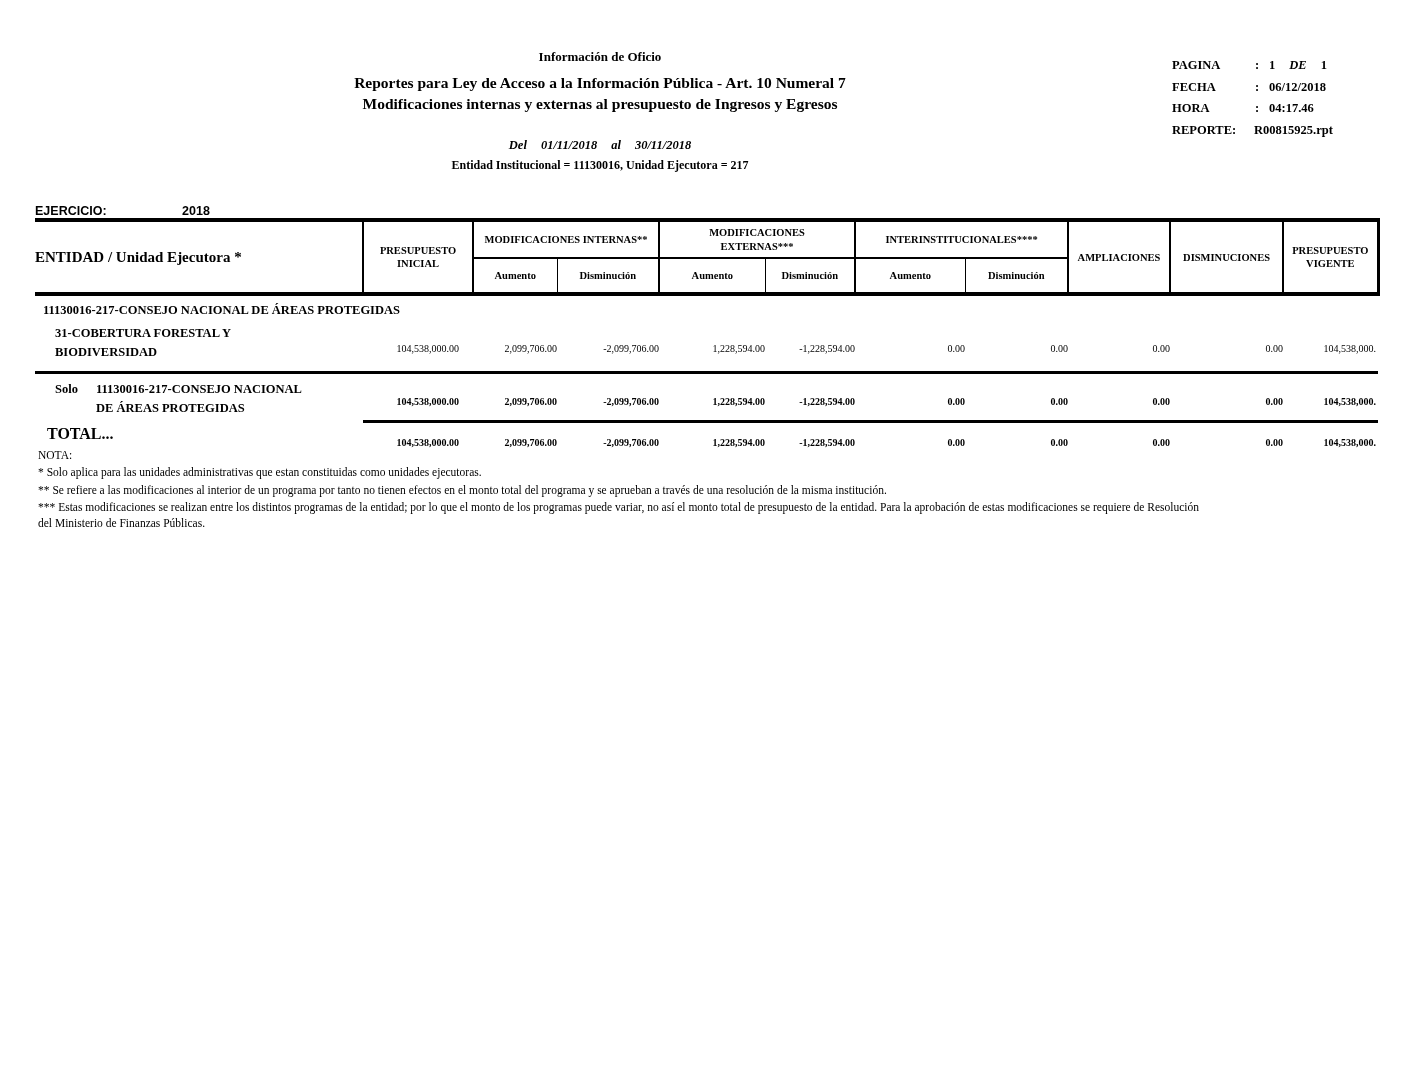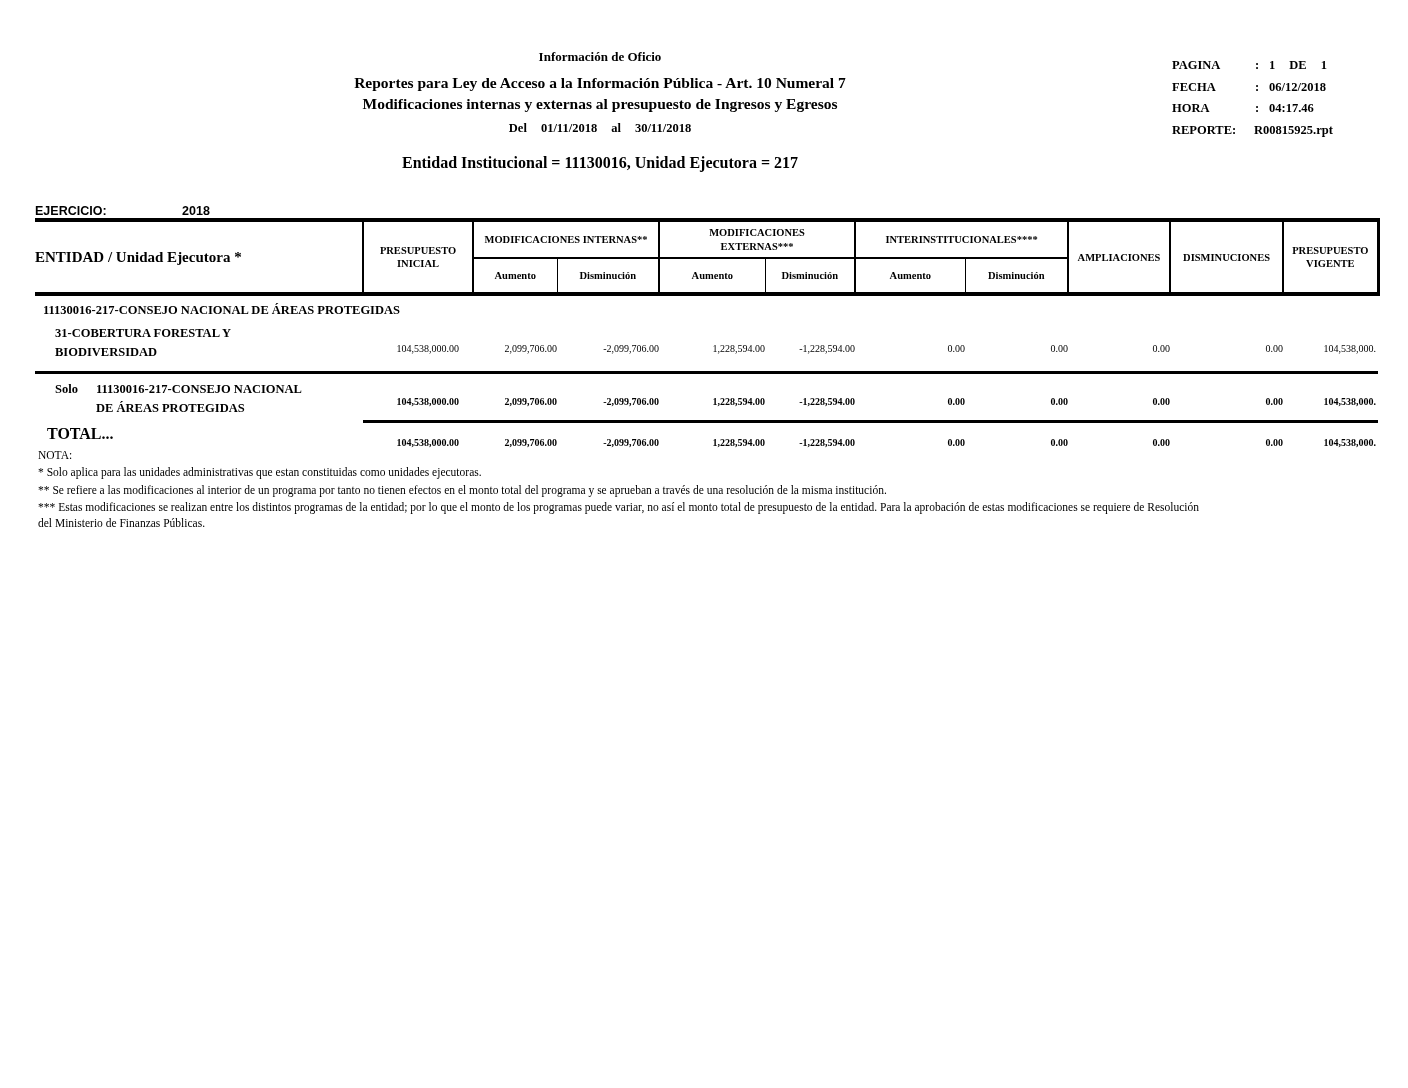--- a/index.html
+++ b/index.html
@@ -11,31 +11,31 @@
     position:relative; overflow:hidden;
   }
 
   
   .header-center { position:absolute; top:46px; left:0; width:1200px; text-align:center; font-weight:bold; }
   .hc-title   { font-size:17px; letter-spacing:0.2px; }
   .hc-sub1    { font-size:13px; margin-top:3px; }
   .hc-sub2    { font-size:15.5px; margin-top:9px; }
   .hc-sub3    { font-size:15.5px; margin-top:3px; }
   .hc-curr    { font-size:12.5px; margin-top:12px; }
-  .hc-dates   { font-size:12.5px; margin-top:8px; }
+  .hc-dates   { font-size:12.5px; margin-top:25px;font-style:italic; }
   .hc-dates span { margin:0 7px; }
-  .hc-entity  { font-size:16px; margin-top:18px; }
+  .hc-entity  { font-size:12px; margin-top:5px; }
 
   
   .meta { position:absolute; top:55px; left:1172px; width:220px; font-size:12.5px; font-weight:bold; }
   .meta-row { display:flex; line-height:21.5px; }
   .meta-label { width:73px; }
   .meta-colon { width:24px; text-align:center; }
   .meta-value {}
-  .pg-de { margin:16px 14px; }
+  .pg-de { margin:16px 14px;font-style:italic; }
   .meta-row.reporte .meta-label { width:82px; }
 
   
   .ejercicio { position:absolute; top:204px; left:35px; font-family:"Liberation Sans", sans-serif; font-weight:bold; font-size:12.5px; }
   .ejercicio .ej-value { margin-left:72px; }
 
   
   table.report { position:absolute; top:218px; left:35px; width:1343px; border-collapse:collapse; table-layout:fixed; }
   table.report td { padding:0; vertical-align:middle; }
 

